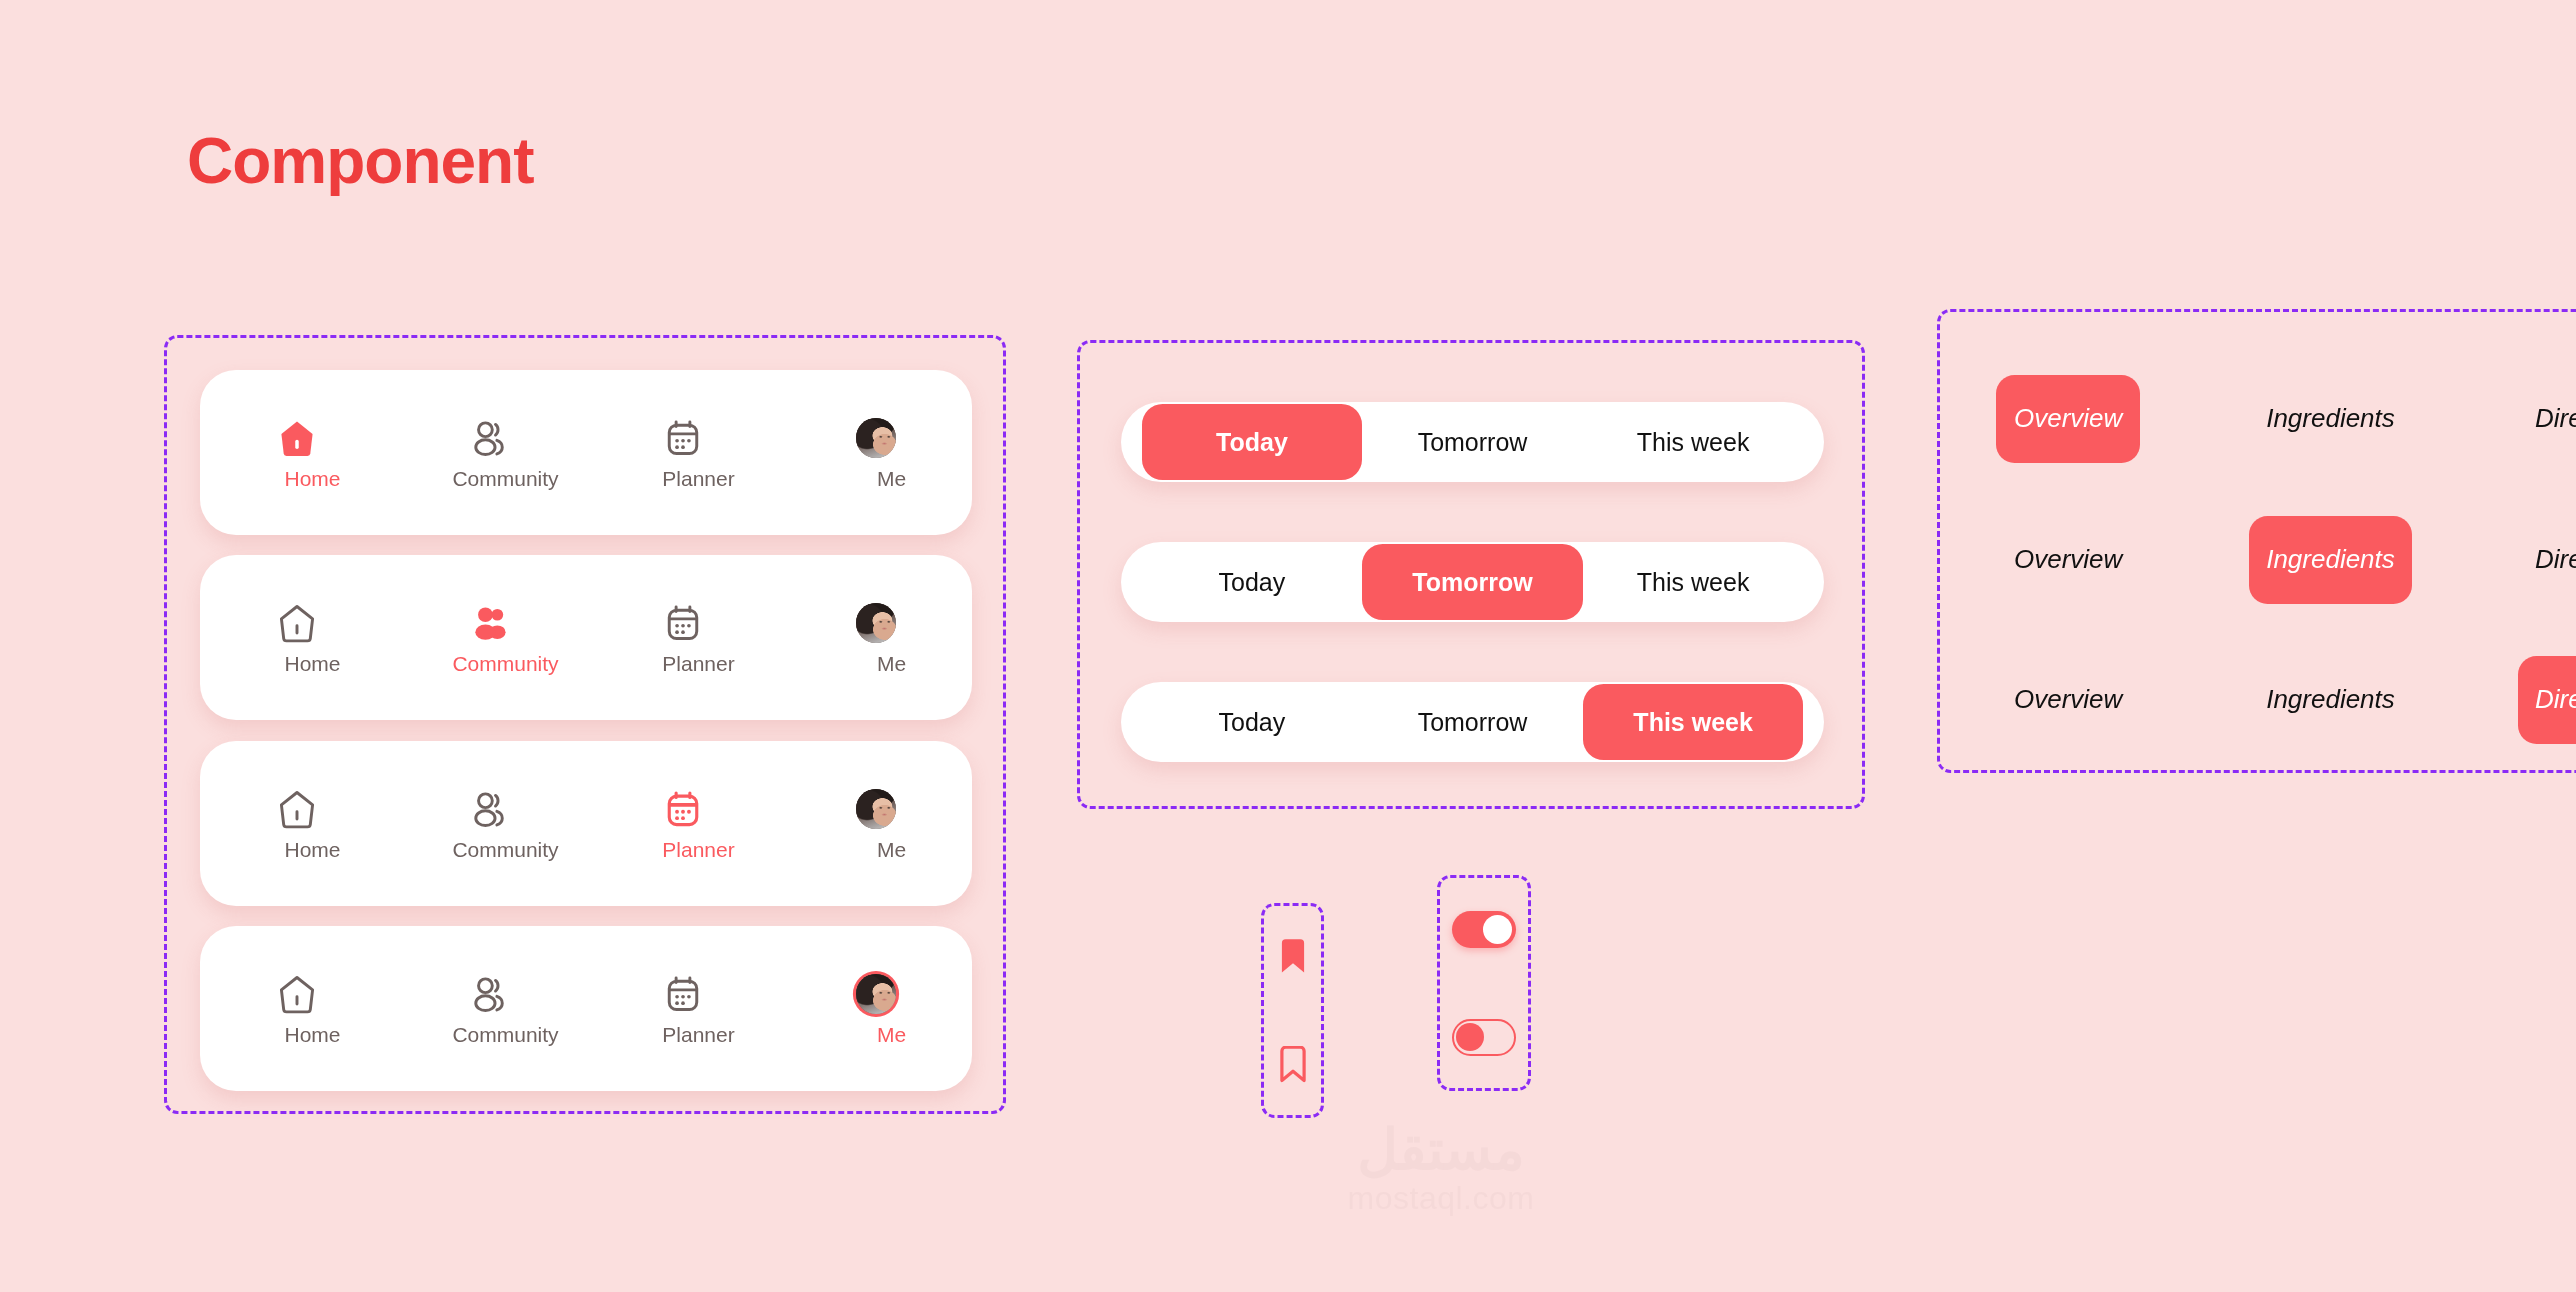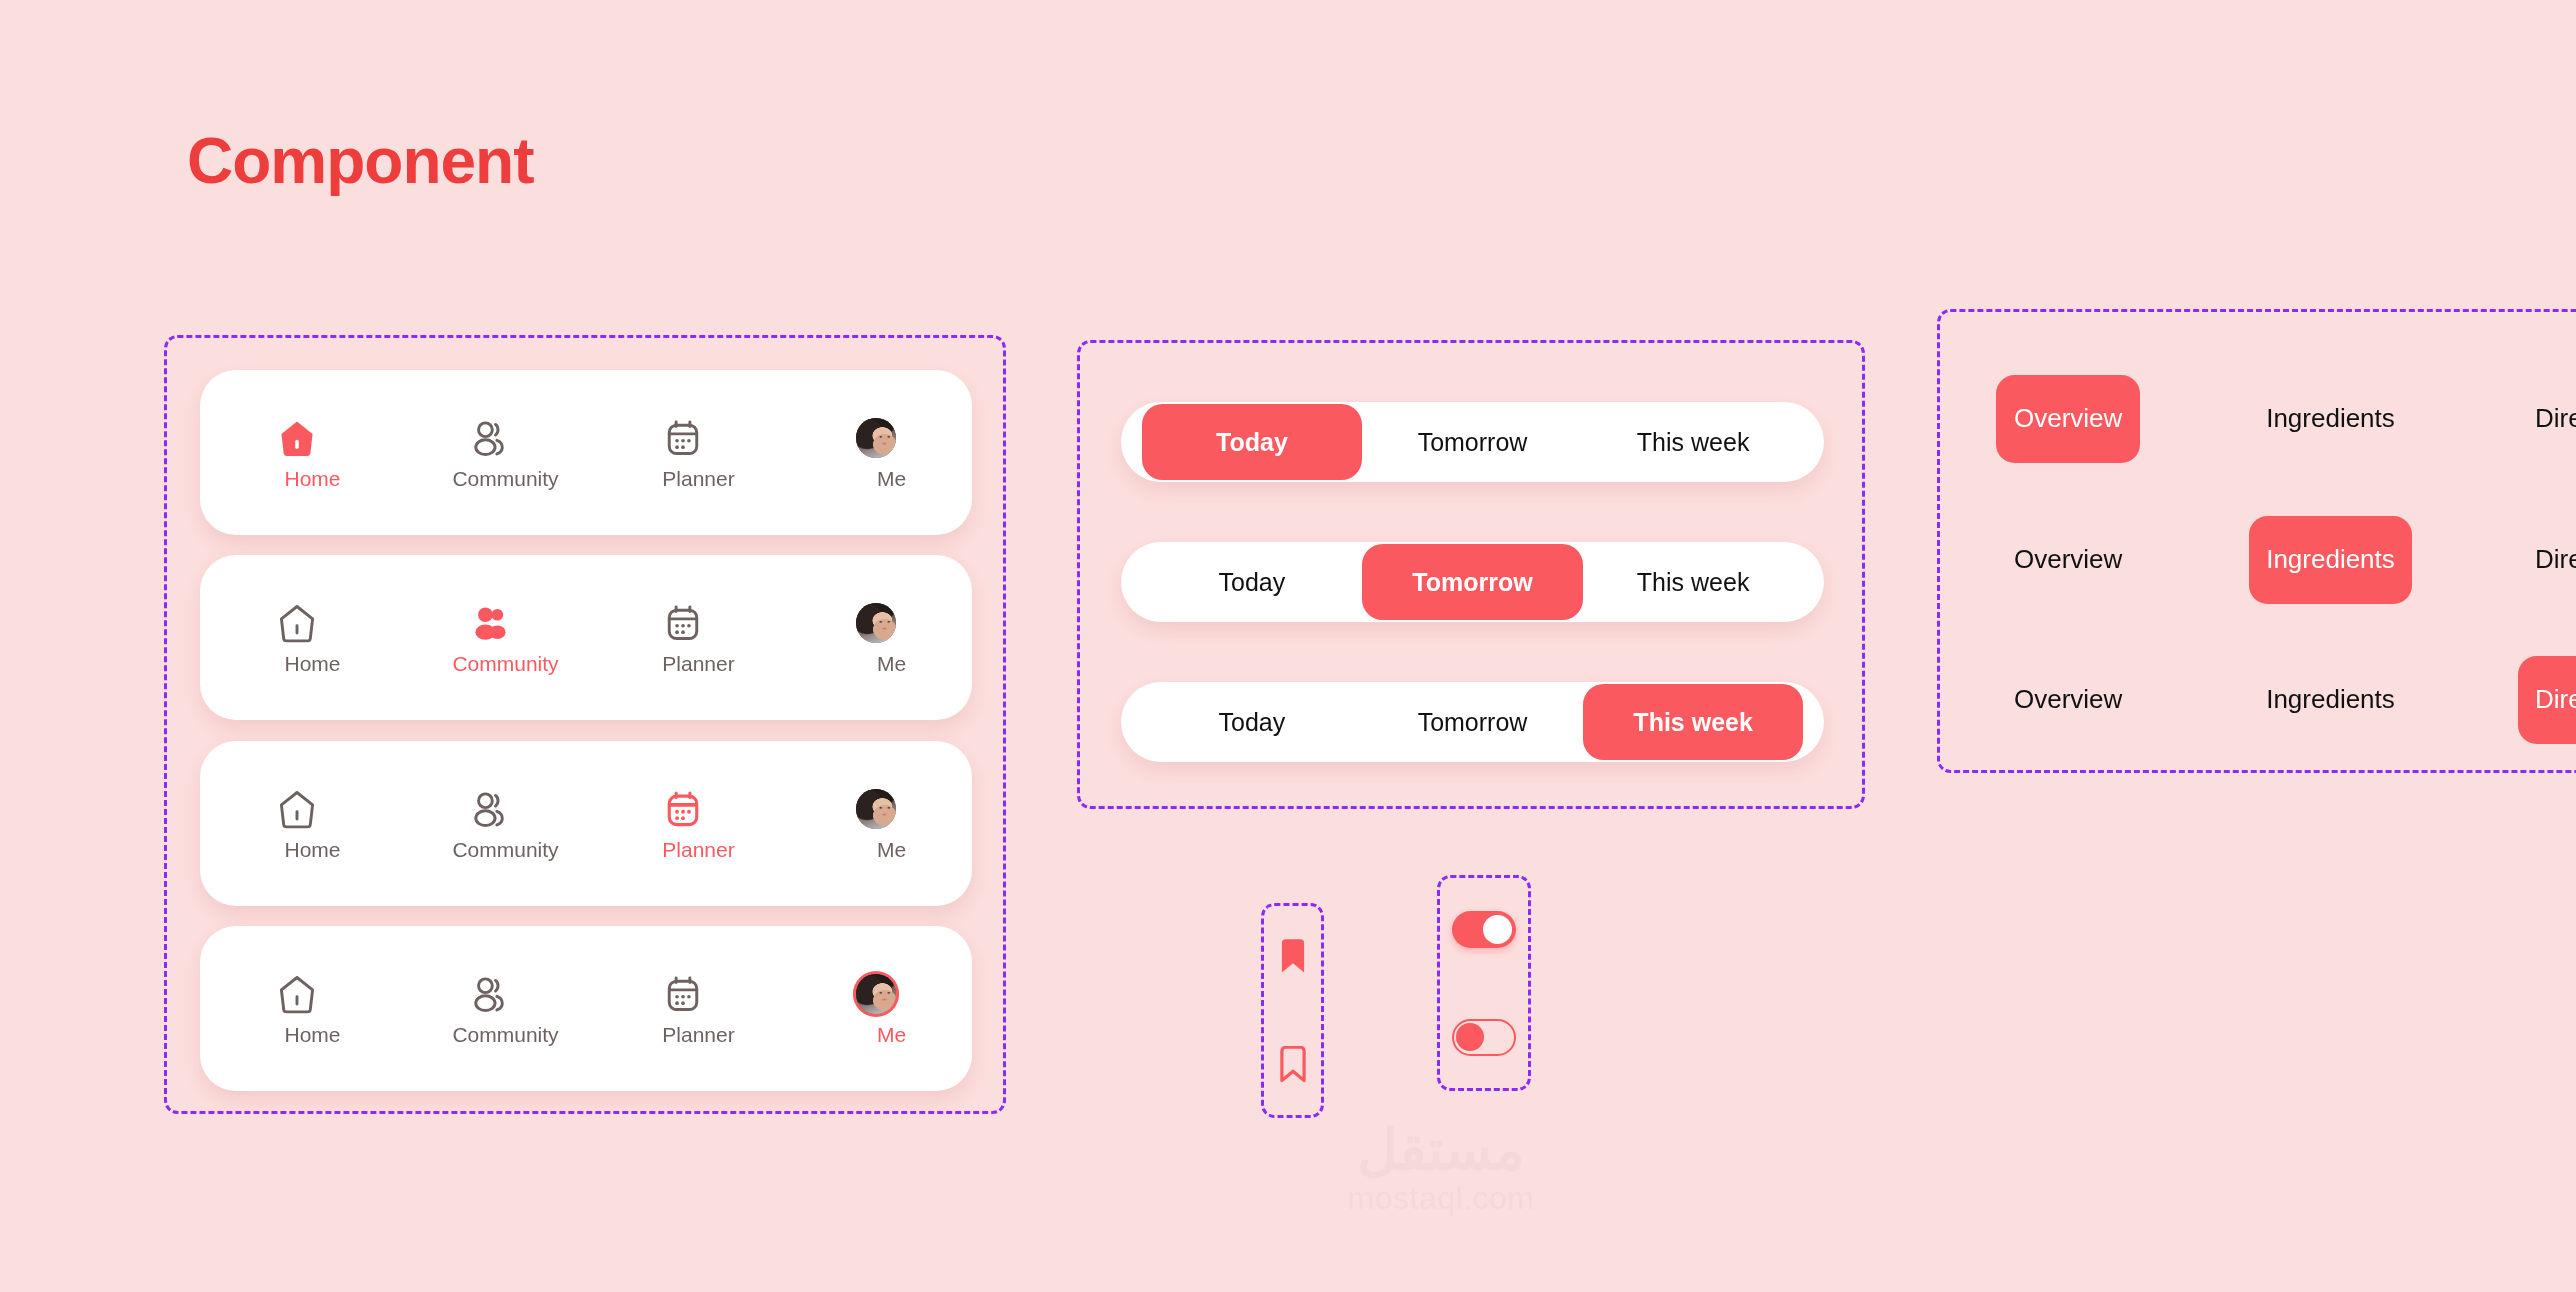--- a/index.html
+++ b/index.html
@@ -186,20 +186,21 @@
     border-radius: 18.5px;
     padding: 0 17.5px;
     flex: 0 0 auto;
     margin: 0 auto;
   }
   .tab-cell {
     flex: 1;
     display: flex;
     align-items: center;
     justify-content: center;
+    font-style: italic;
   }
 
   
   #bookmark-frame { left: 1261px; top: 903px; width: 63px; height: 215px; }
   .bookmark-col {
     position: absolute;
     left: 1261px; top: 903px;
     width: 63px; height: 215px;
     display: flex;
     flex-direction: column;

